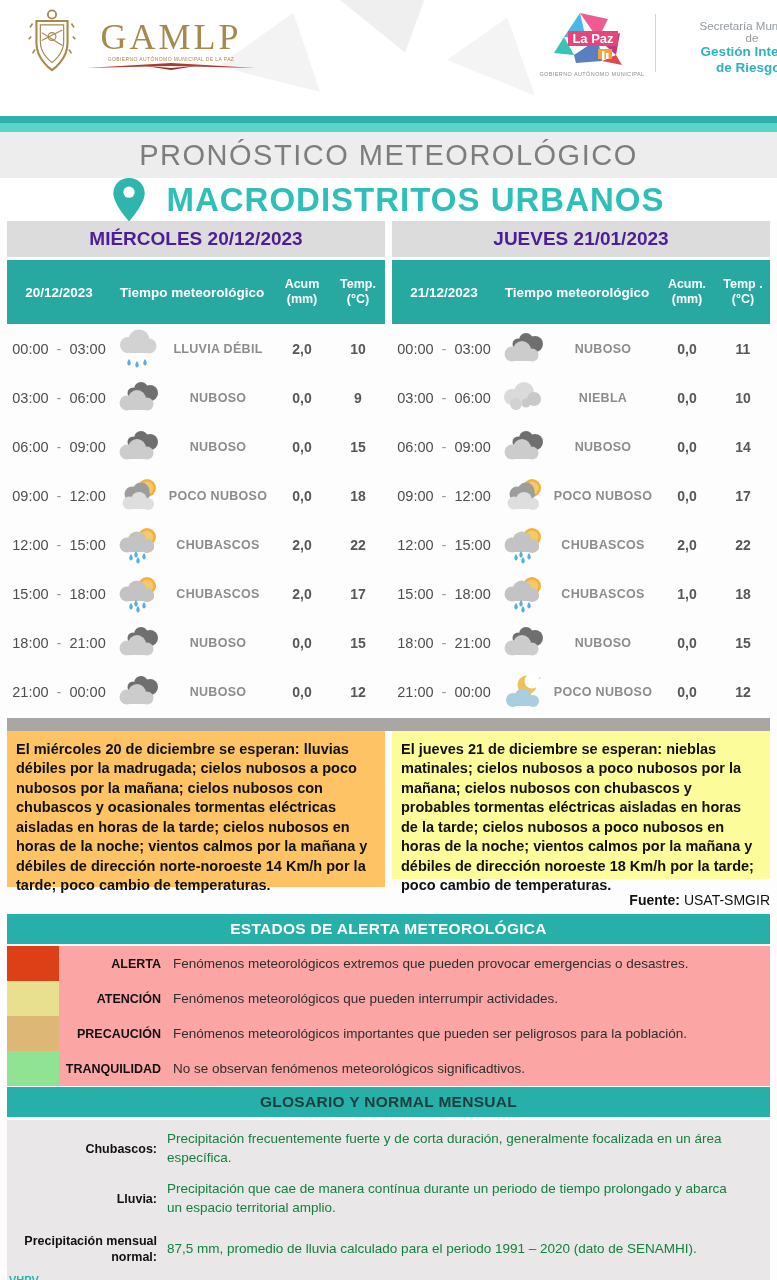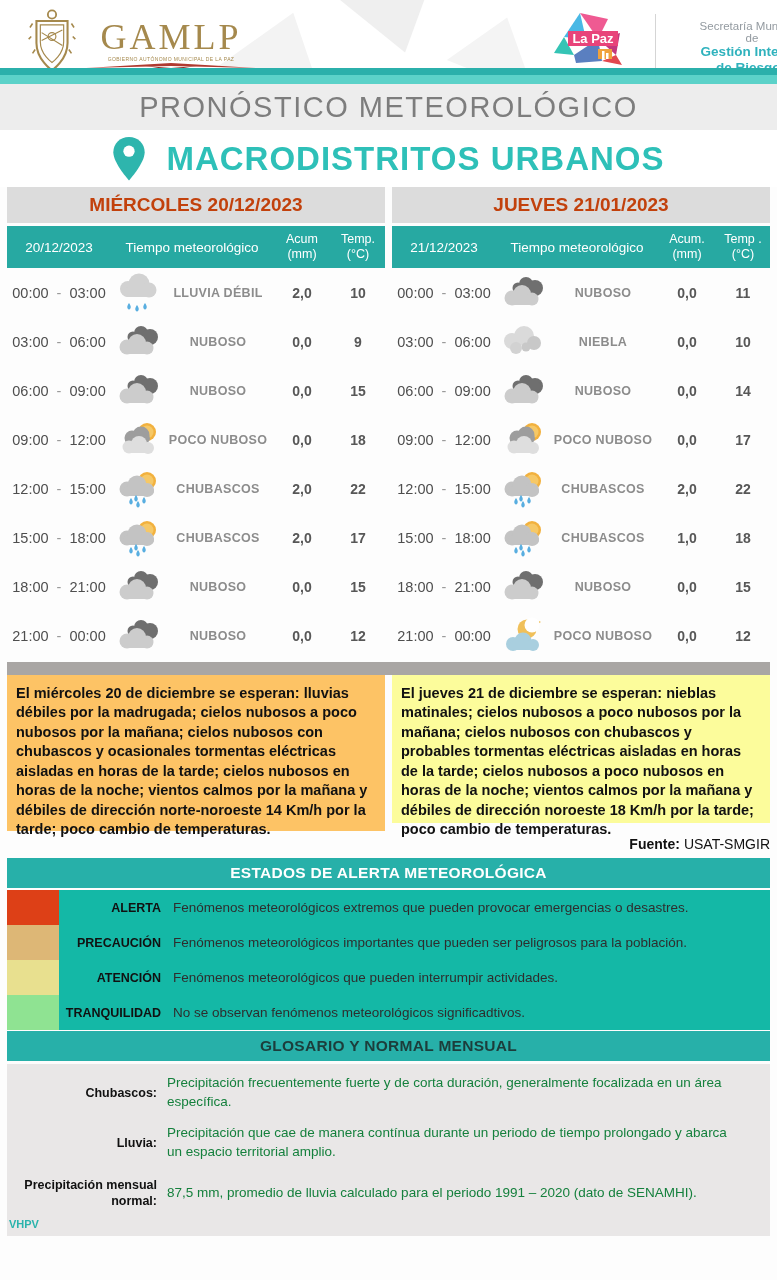--- a/index.html
+++ b/index.html
@@ -1,21 +1,21 @@
 <!DOCTYPE html>
 <html><head>
 <meta charset="utf-8">
 <style>
   html,body{margin:0;padding:0;background:#ffffff;}
   body{width:777px;height:1280px;font-family:"Liberation Sans",sans-serif;-webkit-font-smoothing:antialiased;}
   .page{position:relative;width:777px;height:1280px;background:#fdfdfd;overflow:hidden;}
   .content{margin:0 7px;width:763px;}
 
   
-  .header{position:relative;height:68px;background:#fff;overflow:hidden;}
+  .header{position:relative;height:116px;background:#fff;overflow:hidden;}
   .tri{position:absolute;width:0;height:0;}
   .tri.a{left:225px;top:10px;border-left:60px solid transparent;border-right:45px solid transparent;border-bottom:70px solid #f3f3f3;transform:rotate(14deg);}
   .tri.b{left:330px;top:-20px;border-left:70px solid transparent;border-right:40px solid transparent;border-top:75px solid #efefef;transform:rotate(-8deg);}
   .tri.c{left:455px;top:18px;border-left:40px solid transparent;border-right:55px solid transparent;border-bottom:62px solid #f4f4f4;transform:rotate(22deg);}
   .gamlp{position:absolute;left:26px;top:8px;display:flex;align-items:center;gap:8px;}
   .gamlp-txt{display:flex;flex-direction:column;align-items:center;}
   .gamlp-name{font-family:"Liberation Serif",serif;font-size:36px;letter-spacing:3px;color:#a5894d;line-height:36px;}
   .gamlp-sub{font-size:5px;color:#a5894d;letter-spacing:.4px;margin-top:1px;}
   .lapaz{position:absolute;left:542px;top:9px;display:flex;flex-direction:column;align-items:center;width:100px;}
   .lapaz-cap{font-size:5.5px;color:#8d8d8d;letter-spacing:.4px;margin-top:2px;white-space:nowrap;}
@@ -23,29 +23,29 @@
   .secretaria{position:absolute;left:680px;top:20px;width:112px;text-align:center;margin-left:16px;}
   .sec-l1{font-size:11.5px;color:#939aa0;}
   .sec-l2,.sec-l3{font-size:13.5px;font-weight:bold;color:#2fb2bd;line-height:16px;}
 
   .tealbar{height:16px;}
   .tealbar .t{height:7px;background:#2bb0ab;}
   .tealbar .b{height:9px;background:#5cd2c9;}
 
   .title-band{height:46px;background:#ededed;display:flex;align-items:center;justify-content:center;}
   .title-band span{font-size:29px;font-weight:400;letter-spacing:1.5px;color:#7d7d7d;}
-  .subtitle-band{height:57px;background:#fff;display:flex;align-items:center;justify-content:center;gap:20px;}
+  .subtitle-band{height:43px;background:#fff;display:flex;align-items:center;justify-content:center;gap:20px;}
   .subtitle-band span{font-size:33px;font-weight:800;letter-spacing:1px;color:#2ec0b8;}
 
   
   .halves{display:flex;gap:7px;}
   .half{width:378px;}
   .day-hdr{height:36px;background:#dcdcdc;display:flex;align-items:center;justify-content:center;margin-bottom:3px;}
-  .day-hdr span{font-size:19px;font-weight:bold;color:#c2410c;}
-  .thead{height:42px;background:#27a9a2;display:grid;grid-template-columns:104px 162px 58px 54px;align-items:center;color:#fff;font-weight:normal;font-size:13.5px;text-align:center;}
+  .day-hdr span{font-size:19px;font-weight:bold;color:#4c1d95;}
+  .thead{height:64px;background:#27a9a2;display:grid;grid-template-columns:104px 162px 58px 54px;align-items:center;color:#fff;font-weight:bold;font-size:13.5px;text-align:center;}
   .thead .two{line-height:15px;font-size:12.5px;}
   .trow{height:49px;display:grid;grid-template-columns:104px 52px 110px 58px 54px;align-items:center;text-align:center;}
   .time{font-size:14.5px;color:#4e4e4e;display:flex;justify-content:center;gap:8px;}
   .time .sep{color:#9a9a9a;}
   .icon-cell{display:flex;align-items:center;justify-content:center;}
   .icon-cell svg{width:46px;height:40px;}
   .wdesc{font-size:12.5px;font-weight:600;color:#8c8c8c;letter-spacing:.3px;}
   .val{font-size:14px;font-weight:600;color:#575757;}
 
   .graybar{height:13px;background:#a9a6a4;margin-top:2px;}
@@ -57,21 +57,21 @@
   .sumbox.right{width:378px;height:148px;}
   .fuente{height:26px;display:flex;align-items:center;justify-content:flex-end;font-size:14px;color:#111;gap:4px;}
   .fuente b{font-weight:bold;}
 
   
   .section-h{height:30px;display:flex;align-items:center;justify-content:center;background:#27b0a9;margin-top:1px;}
   .section-h.light span{color:#fff;}
   .section-h.dark span{color:#1c3d3b;}
   .section-h span{font-size:15.5px;font-weight:bold;letter-spacing:.3px;}
 
-  .alerts{background:#14b8a6;margin-top:2px;}
+  .alerts{background:#fca5a5;margin-top:2px;}
   .alert-row{height:35px;display:grid;grid-template-columns:52px 110px 1fr;align-items:center;}
   .swatch{height:35px;width:52px;}
   .alabel{font-size:12.5px;font-weight:bold;color:#111;text-align:right;padding-right:8px;white-space:nowrap;}
   .adesc{font-size:13.5px;color:#2e2e2e;padding-left:4px;}
 
   .gloss{background:#e9e7e7;margin-top:3px;padding-top:4px;padding-bottom:2px;}
   .gloss-row{min-height:48px;display:grid;grid-template-columns:160px 1fr;align-items:center;padding:1px 0;}
   .gterm{font-size:12.5px;font-weight:bold;color:#111;text-align:right;padding-right:10px;line-height:1.3;}
   .gdef{font-size:13.5px;color:#15803d;line-height:1.4;padding-right:31px;}
   .vhpv{font-size:11px;font-weight:bold;color:#2ab3ac;padding:0 0 4px 2px;}
@@ -569,29 +569,29 @@
         <span>ESTADOS DE ALERTA METEOROLÓGICA</span>
       </div>
     <div class="alerts">
   <div class="alert-row">
     <span class="swatch" style="background: rgb(221, 64, 23);"></span>
     <span class="alabel">ALERTA</span>
     <span class="adesc">Fenómenos meteorológicos extremos que pueden provocar emergencias o desastres.</span>
   </div>
 
   <div class="alert-row">
+    <span class="swatch" style="background: rgb(232, 224, 143);"></span>
+    <span class="alabel">ATENCIÓN</span>
+    <span class="adesc">Fenómenos meteorológicos que pueden interrumpir actividades.</span>
+  </div>
+
+  <div class="alert-row">
     <span class="swatch" style="background: rgb(221, 183, 118);"></span>
     <span class="alabel">PRECAUCIÓN</span>
     <span class="adesc">Fenómenos meteorológicos importantes que pueden ser peligrosos para la población.</span>
-  </div>
-
-  <div class="alert-row">
-    <span class="swatch" style="background: rgb(232, 224, 143);"></span>
-    <span class="alabel">ATENCIÓN</span>
-    <span class="adesc">Fenómenos meteorológicos que pueden interrumpir actividades.</span>
   </div>
 
   <div class="alert-row">
     <span class="swatch" style="background: rgb(143, 227, 146);"></span>
     <span class="alabel">TRANQUILIDAD</span>
     <span class="adesc">No se observan fenómenos meteorológicos significadtivos.</span>
   </div>
 </div>
 
     <div class="section-h dark">

